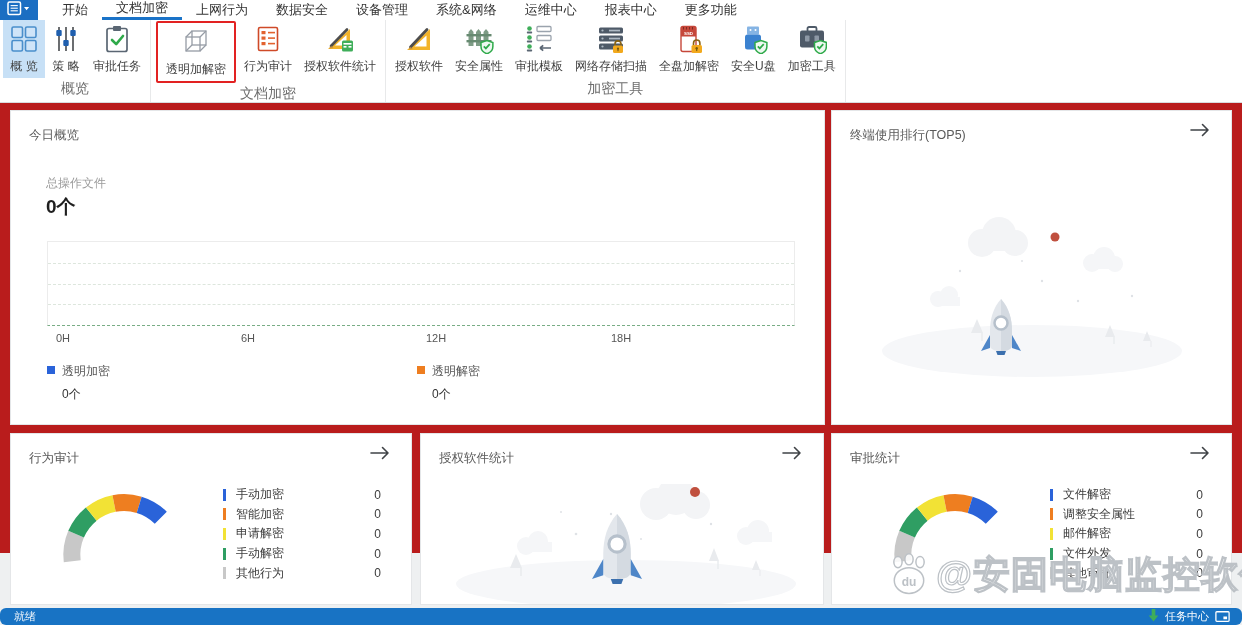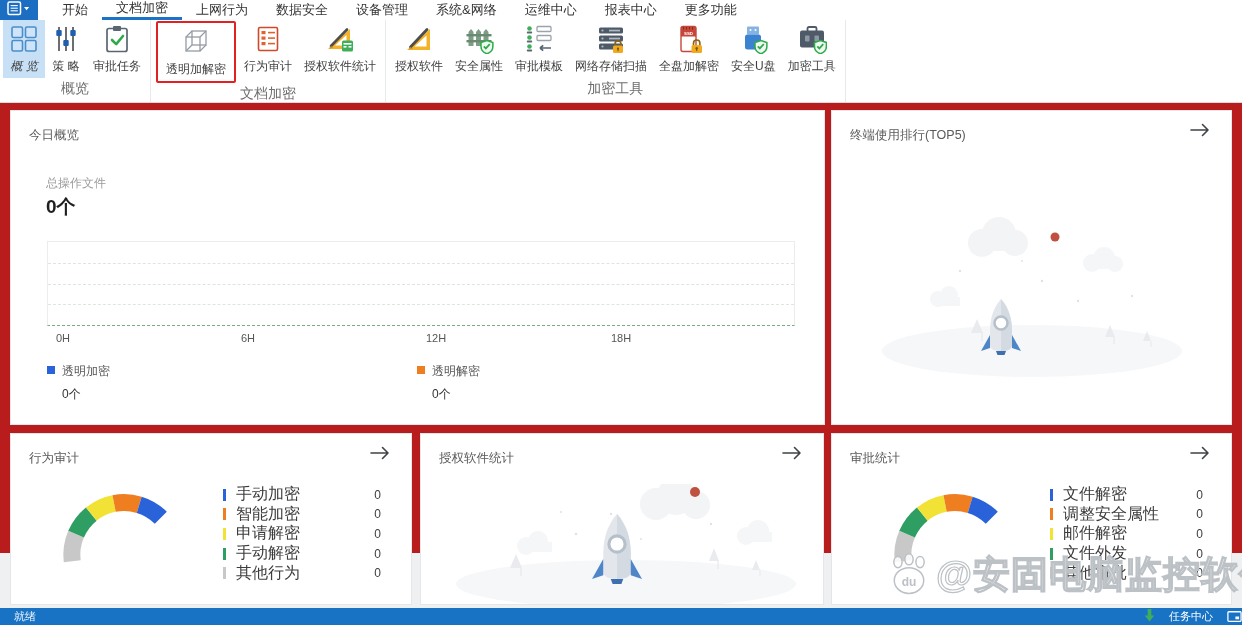--- a/index.html
+++ b/index.html
@@ -10,21 +10,21 @@
   .tabbar{position:absolute;left:0;top:0;width:1242px;height:20px;background:#fff;display:flex;align-items:stretch;}
   .appbtn{width:38px;height:20px;background:#1b6ec2;display:flex;align-items:center;justify-content:center;flex:0 0 auto;cursor:pointer;}
   .tabs{display:flex;margin-left:10px;}
   .tab{padding:0 14px;font-size:13px;color:#333;line-height:19px;white-space:nowrap;cursor:pointer;}
   .tab.active{border-bottom:3px solid #1a73c8;line-height:16px;}
   
   .ribbon{position:absolute;left:0;top:20px;width:1242px;height:82px;background:#fff;border-bottom:1px solid #d9dcde;display:flex;}
   .rgroup{display:flex;flex-direction:column;border-right:1px solid #e8e9ea;padding:0 3px;}
   .rgroup-items{display:flex;align-items:flex-start;flex:1;}
   .ritem{display:flex;flex-direction:column;align-items:center;padding:4px 6px 3px;cursor:pointer;}
-  .ritem.selected{background:#c7e0f6;font-style:italic;}
+  .ritem.selected{background:#c7e0f6;}
   .ricon{width:30px;height:30px;display:block;}
   .ricon svg{width:30px;height:30px;display:block;}
   .rlabel{font-size:12px;color:#3f3f3f;margin-top:4px;white-space:nowrap;}
   .redbox{border:2px solid #e22222;border-radius:2px;padding:0 2px;margin:1px 2px 0 2px;align-self:flex-start;}
   .rgroup-label{text-align:center;font-size:14px;color:#6e6e6e;padding:2px 0 4px;}
   
   .content{position:absolute;left:0;top:103px;width:1242px;height:450px;background:#b91c1c;padding-left:24px;}
   .card{position:absolute;background:#fff;border:1px solid #e4e6e8;box-sizing:border-box;}
   .card-title{position:absolute;left:18px;top:16px;font-size:12.5px;color:#5a5a5a;}
   .card-arrow{position:absolute;right:20px;top:12px;cursor:pointer;}
@@ -39,27 +39,27 @@
   .grid{position:absolute;left:0;right:0;height:0;border-top:1px dashed #dde6dd;}
   .xticks{position:absolute;left:36px;top:221px;width:748px;height:14px;}
   .xtick{position:absolute;font-size:11px;color:#565656;}
   .tleg{position:absolute;top:250px;}
   .tleg .sq{display:inline-block;width:8px;height:8px;margin-right:7px;vertical-align:1px;}
   .tleg .lab{font-size:12px;color:#565656;}
   .tleg .val{font-size:12px;color:#333;margin:6px 0 0 15px;}
   .legend{position:absolute;display:flex;flex-direction:column;}
   .leg-row{display:flex;align-items:center;height:19.6px;}
   .leg-mark{width:3px;height:12px;flex:0 0 auto;}
-  .leg-lab{font-size:16px;color:#3c3c3c;margin-left:10px;}
+  .leg-lab{font-size:12px;color:#3c3c3c;margin-left:10px;}
   .leg-val{font-size:12px;color:#3c3c3c;margin-left:auto;}
   .m0{background:#2a63d9}.m1{background:#ee7e20}.m2{background:#f2e235}.m3{background:#2f9e63}.m4{background:#c8c8c8}
   
-  .statusbar{position:absolute;left:0;top:608px;width:1242px;height:17px;background:#1873c4;display:flex;align-items:center;}
+  .statusbar{position:absolute;left:0;top:608px;width:1242px;height:17px;background:#1873c4;display:flex;align-items:center;border-radius:6px;}
   .status-left{font-size:11px;color:#eaf2fa;margin-left:14px;}
-  .status-right{margin-left:auto;display:flex;align-items:center;gap:14px;margin-right:0;}
+  .status-right{margin-left:auto;display:flex;align-items:center;gap:6px;margin-right:12px;}
   .status-right .txt{font-size:11px;color:#fff;cursor:pointer;}
   
   .watermark{position:absolute;left:886px;top:550px;display:flex;align-items:center;gap:4px;z-index:50;pointer-events:none;}
   .wm-text{font-size:37px;font-weight:bold;letter-spacing:1px;color:rgba(255,255,255,0.88);
            -webkit-text-stroke:1.2px #bcc1c6;white-space:nowrap;}
   .illus{position:absolute;}
   .hiddefs{position:absolute;width:0;height:0;overflow:hidden;}
 </style>
 </head>
 <body>

